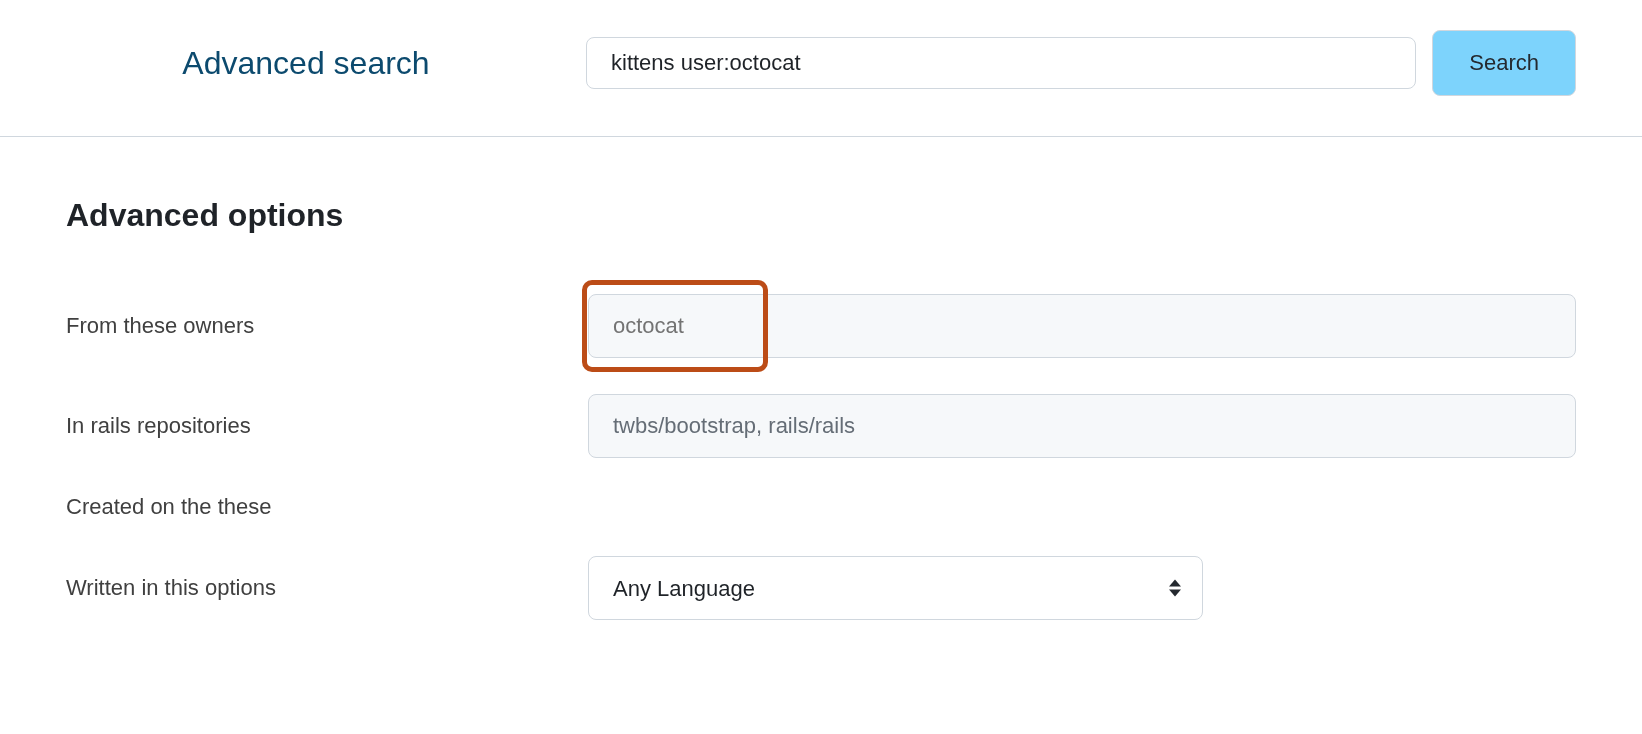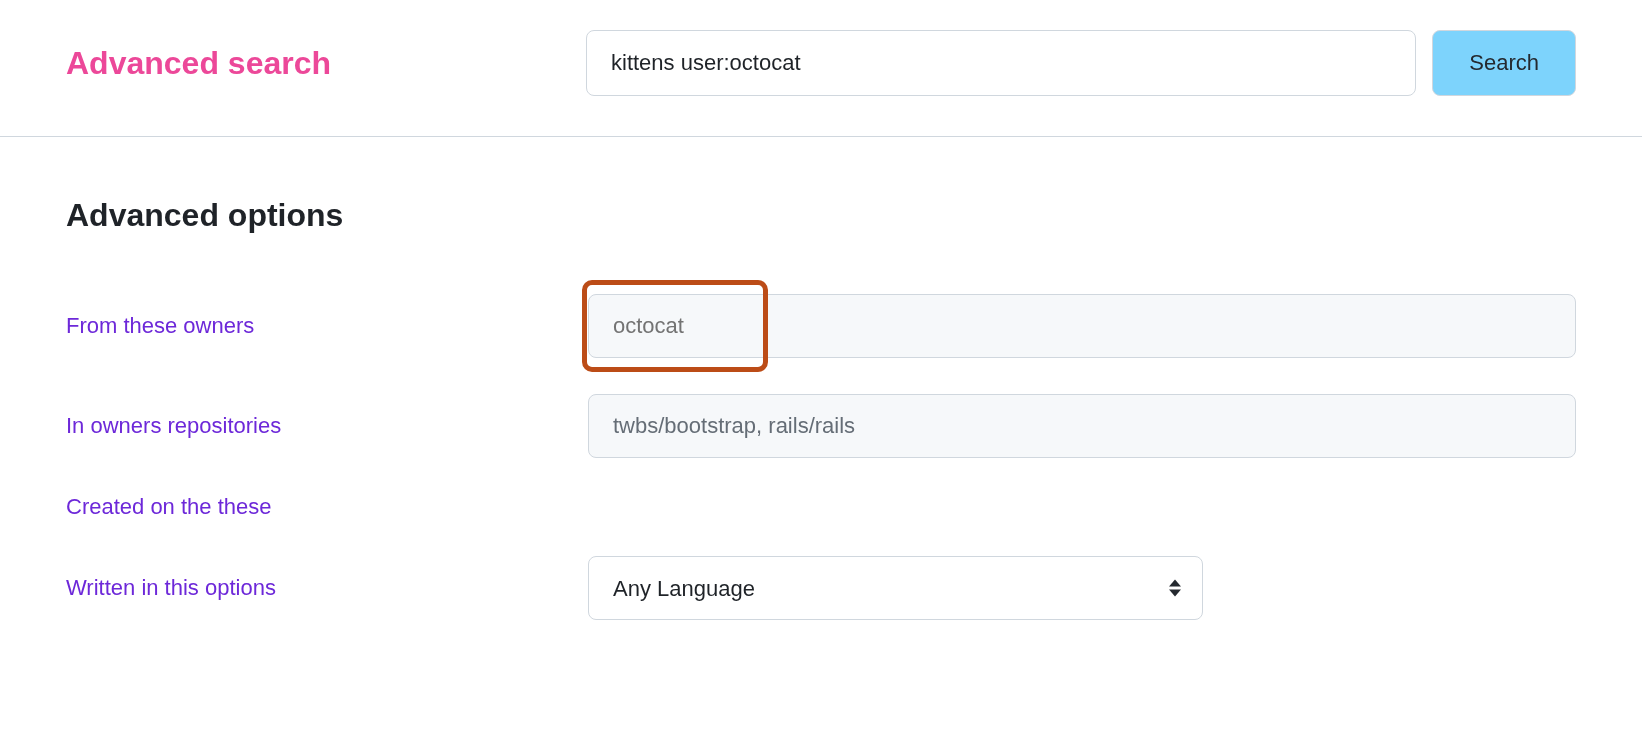--- a/index.html
+++ b/index.html
@@ -15,33 +15,34 @@
     }
     .top-section {
       padding: 30px 66px 40px 66px;
       border-bottom: 1px solid #d0d7de;
       display: flex;
       align-items: center;
       gap: 40px;
     }
     .page-title {
       font-size: 32px;
-      font-weight: 700;
-      color: #ec4899;
+      font-weight: 400;
+      color: #0c4a6e;
       flex: 0 0 480px;
+      text-align: center;
     }
     .search-row {
       display: flex;
       align-items: center;
       gap: 16px;
       flex: 1;
     }
     .search-input {
       flex: 1;
-      height: 66px;
+      height: 52px;
       padding: 0 24px;
       font-size: 22px;
       color: #1f2328;
       background: #ffffff;
       border: 1px solid #d0d7de;
       border-radius: 8px;
       outline: none;
     }
     .search-button {
       height: 66px;
@@ -64,21 +65,21 @@
       margin-bottom: 60px;
     }
     .form-row {
       display: flex;
       align-items: center;
       margin-bottom: 36px;
     }
     .form-label {
       flex: 0 0 522px;
       font-size: 22px;
-      color: #6d28d9;
+      color: #404040;
     }
     .form-input-wrap {
       flex: 1;
       position: relative;
     }
     .form-input {
       width: 100%;
       height: 64px;
       padding: 0 24px;
       font-size: 22px;
@@ -159,21 +160,21 @@
 
   <div class="form-row">
     <label class="form-label">From these owners</label>
     <div class="form-input-wrap">
       <input type="text" class="form-input" value="octocat" style="">
       <div class="highlight-box"></div>
     </div>
   </div>
 
   <div class="form-row">
-    <label class="form-label">In owners repositories</label>
+    <label class="form-label">In rails repositories</label>
     <div class="form-input-wrap">
       <input type="text" class="form-input" placeholder="twbs/bootstrap, rails/rails" style="">
     </div>
   </div>
 
   <div class="form-row">
     <label class="form-label">Created on the these</label>
   </div>
 
   <div class="form-row">

